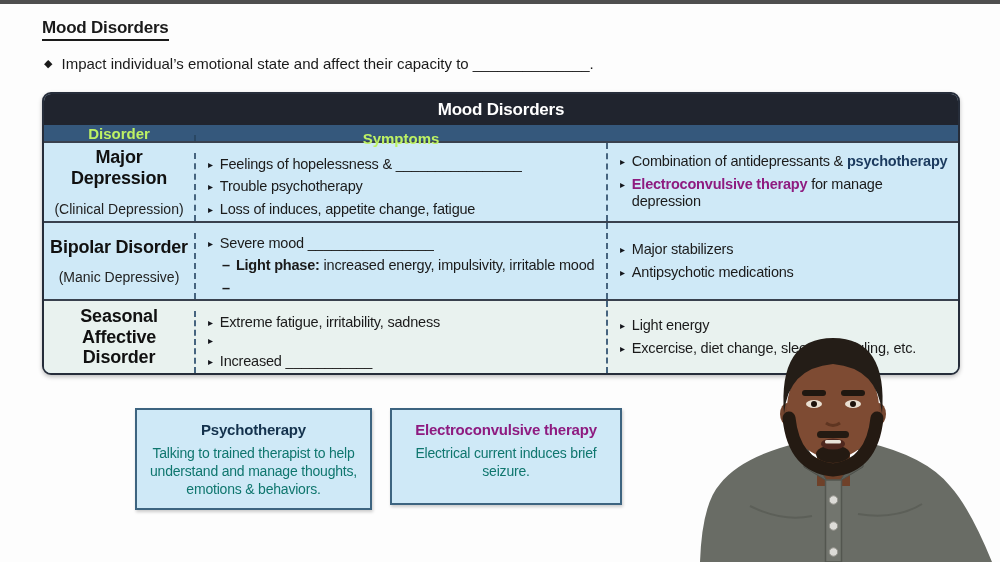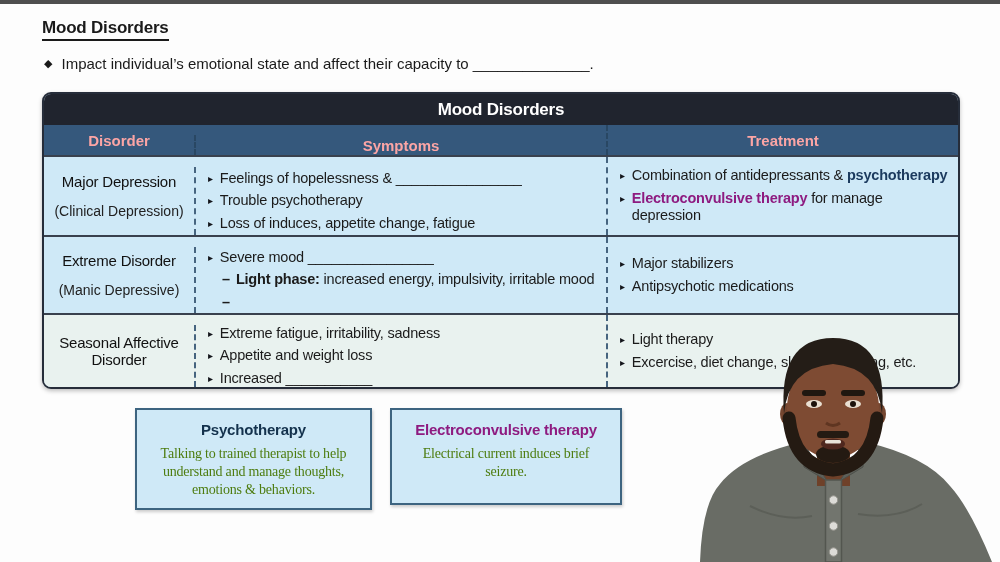--- a/index.html
+++ b/index.html
@@ -25,34 +25,34 @@
   .mtable {
     position:absolute; left:42px; top:92px; width:918px;
     border:2px solid #262d3a; border-radius:9px; overflow:hidden;
     background:#cfe9f7; box-shadow:0 2px 4px rgba(0,0,0,.25);
   }
   .t-title {
     height:31px; background:#20242e; color:#fff;
     font-weight:bold; font-size:17px; letter-spacing:-0.2px;
     display:flex; align-items:center; justify-content:center;
   }
-  .t-head { display:flex; height:30px; background:#35587c; color:#fca5a5; font-weight:bold; font-size:15px; }
+  .t-head { display:flex; height:16px; background:#35587c; color:#bef264; font-weight:bold; font-size:15px; }
   .t-head > div { display:flex; align-items:center; justify-content:center; }
   .c1 { width:150px; flex:none; }
   .c2 { width:412px; flex:none;margin-top:10px; }
   .c3 { flex:1; }
   .t-head .c2, .t-head .c3 { border-left:2px dashed #294763; }
 
   .t-row { display:flex; border-top:2px solid #39414e; }
   .row-blue { background:#cfe9f7; }
   .row-pale { background:#e9f2ef; }
   .r1 { height:80px; } .r2 { height:78px; } .r3 { height:74px; }
 
   .dcell { display:flex; flex-direction:column; align-items:center; justify-content:center; text-align:center; padding:0 4px; }
-  .dname { font-weight:normal; font-size:15px; color:#111; line-height:1.15; letter-spacing:-0.2px; }
+  .dname { font-weight:bold; font-size:18px; color:#111; line-height:1.15; letter-spacing:-0.2px; }
   .dsub  { font-size:14px; color:#222; margin-top:12px; }
 
   .bcell {
     border-left:2px dashed #46647f;
     padding:6px 10px 6px 12px;
     display:flex; flex-direction:column; justify-content:center; gap:5px;
   }
   .bl { display:flex; align-items:baseline; font-size:14.5px; color:#1b1b1b; line-height:1.2; letter-spacing:-0.2px; }
   .bm { font-size:10px; margin-right:7px; color:#14161c; flex:none; position:relative; top:-1px; }
   .bl.subline { margin-left:14px; }
@@ -65,21 +65,21 @@
   .note-box {
     position:absolute; background:#cfe9f7; border:2px solid #3d6480;
     box-shadow:1px 2px 3px rgba(0,0,0,.2);
     text-align:center; padding:11px 12px 8px;
   }
   #box1 { left:135px; top:408px; width:237px; height:102px; }
   #box2 { left:390px; top:408px; width:232px; height:97px;  }
   .nb-title { font-size:15px; font-weight:bold; margin-bottom:7px; letter-spacing:-0.2px; }
   .t-navy   { color:#14324d; }
   .t-purple { color:#8e1b80; }
-  .nb-body  { font-size:14px; color:#4d7c0f; line-height:1.28; letter-spacing:-0.2px;font-family:Liberation Serif, serif; }
+  .nb-body  { font-size:14px; color:#0f766e; line-height:1.28; letter-spacing:-0.2px; }
 
   
   .presenter { position:absolute; left:690px; top:334px; width:315px; height:228px; z-index:10; }
 </style>
 </head>
 <body>
 
 <div class="topbar"></div>
 
 <div class="heading">Mood Disorders</div>
@@ -89,21 +89,20 @@
   <span>Impact individual’s emotional state and affect their capacity to ______________.</span>
 </div>
 
 <div class="mtable">
 
   <div class="t-title">Mood Disorders</div>
 
   <div class="t-head">
     <div class="c1">Disorder</div>
     <div class="c2">Symptoms</div>
-    <div class="c3">Treatment</div>
   </div>
 
   <div class="t-row row-blue r1">
     <div class="c1 dcell">
       <div class="dname">Major Depression</div>
       <div class="dsub">(Clinical Depression)</div>
     </div>
     <div class="c2 bcell">
       <div class="bl">
         <span class="bm">▸</span>
@@ -125,21 +124,21 @@
       </div>
       <div class="bl">
         <span class="bm">▸</span>
         <span><span class="purple">Electroconvulsive therapy</span><span> for manage depression</span></span>
       </div>
     </div>
   </div>
 
   <div class="t-row row-blue r2">
     <div class="c1 dcell">
-      <div class="dname">Extreme Disorder</div>
+      <div class="dname">Bipolar Disorder</div>
       <div class="dsub">(Manic Depressive)</div>
     </div>
     <div class="c2 bcell">
       <div class="bl">
         <span class="bm">▸</span>
         <span><span>Severe mood ________________</span></span>
       </div>
       <div class="bl subline">
         <span class="dm">–</span>
         <span><span class="bld">Light phase:</span><span> increased energy, impulsivity, irritable mood</span></span>
@@ -164,31 +163,30 @@
     <div class="c1 dcell">
       <div class="dname">Seasonal Affective Disorder</div>
     </div>
     <div class="c2 bcell">
       <div class="bl">
         <span class="bm">▸</span>
         <span><span>Extreme fatigue, irritability, sadness</span></span>
       </div>
       <div class="bl">
         <span class="bm">▸</span>
-        <span><span>Appetite and weight loss</span></span>
       </div>
       <div class="bl">
         <span class="bm">▸</span>
         <span><span>Increased ___________</span></span>
       </div>
     </div>
     <div class="c3 bcell">
       <div class="bl">
         <span class="bm">▸</span>
-        <span><span>Light therapy</span></span>
+        <span><span>Light energy</span></span>
       </div>
       <div class="bl">
         <span class="bm">▸</span>
         <span><span>Excercise, diet change, sleep scheduling, etc.</span></span>
       </div>
     </div>
   </div>
 </div>
 
 <div class="note-box" id="box1">

